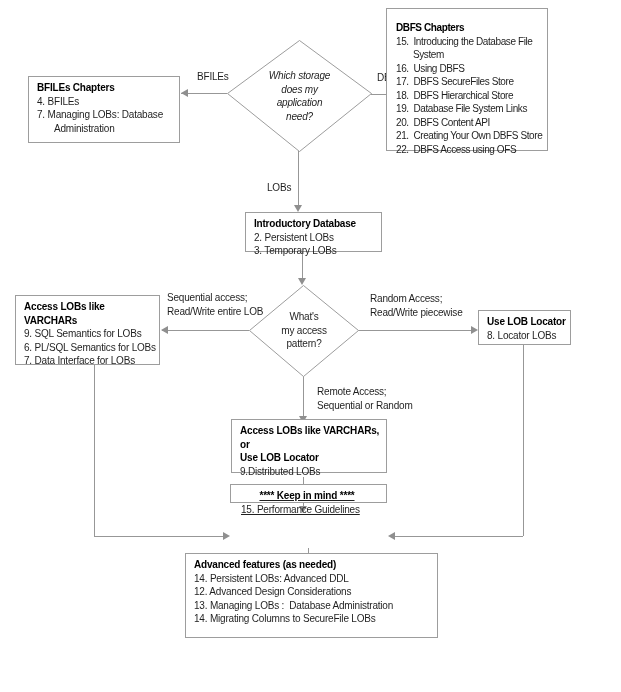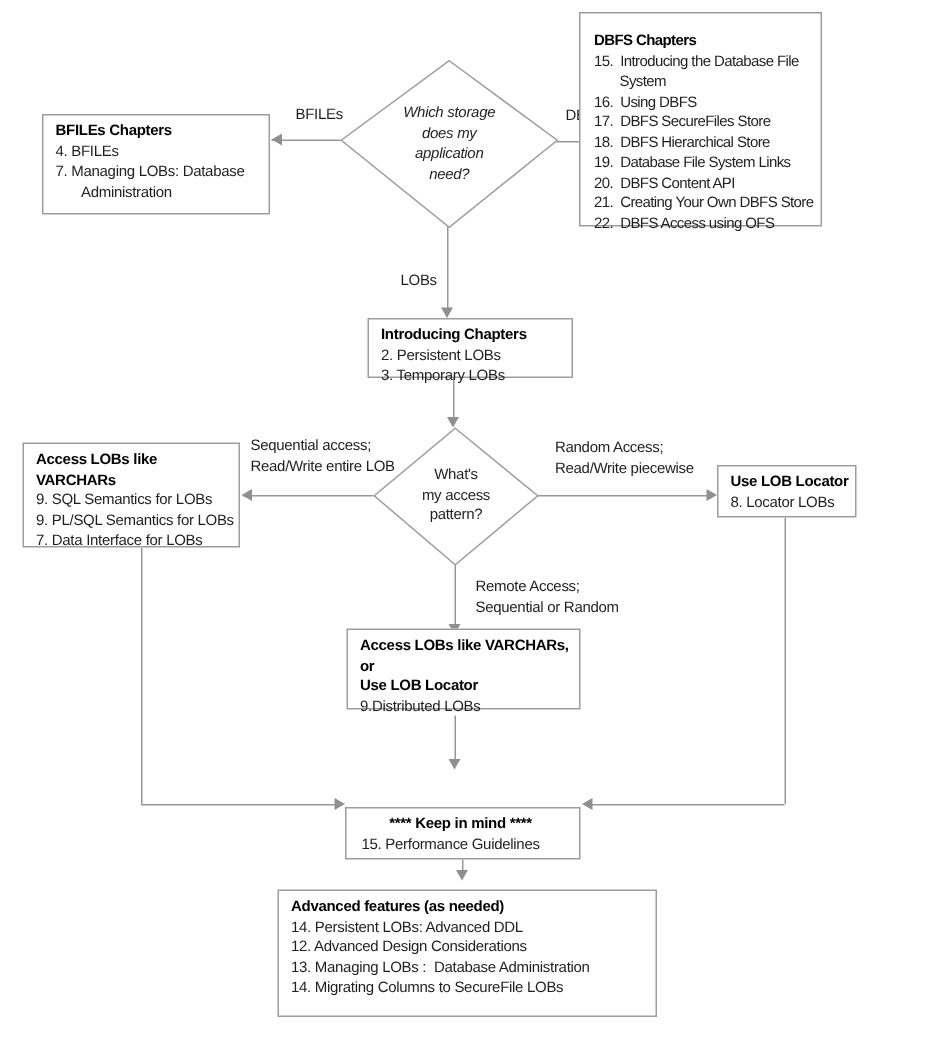--- a/index.html
+++ b/index.html
@@ -93,49 +93,49 @@
     <div class="item">16.  Using DBFS</div>
     <div class="item">17.  DBFS SecureFiles Store</div>
     <div class="item">18.  DBFS Hierarchical Store</div>
     <div class="item">19.  Database File System Links</div>
     <div class="item">20.  DBFS Content API</div>
     <div class="item">21.  Creating Your Own DBFS Store</div>
     <div class="item">22.  DBFS Access using OFS</div>
   </div>
 
   <div class="box" style="left:245px; top:212px; width:137px; height:40px;">
-    <div class="title">Introducing Chapters</div>
+    <div class="title">Introductory Database</div>
     <div class="item">2. Persistent LOBs</div>
     <div class="item">3. Temporary LOBs</div>
   </div>
 
   <div class="box" style="left:15px; top:295px; width:145px; height:70px;">
     <div class="title">Access LOBs like VARCHARs</div>
     <div class="item">9. SQL Semantics for LOBs</div>
-    <div class="item">9. PL/SQL Semantics for LOBs</div>
+    <div class="item">6. PL/SQL Semantics for LOBs</div>
     <div class="item">7. Data Interface for LOBs</div>
   </div>
 
   <div class="box" style="left:478px; top:310px; width:93px; height:35px;">
     <div class="title">Use LOB Locator</div>
     <div class="item">8. Locator LOBs</div>
   </div>
 
   <div class="box" style="left:231px; top:419px; width:156px; height:54px;">
     <div class="title">Access LOBs like VARCHARs, or
 Use LOB Locator</div>
     <div class="item">9.Distributed LOBs</div>
   </div>
 
-  <div class="box keep-box" style="left:230px; top:538px; width:157px; height:35px;">
+  <div class="box keep-box" style="left:230px; top:484px; width:157px; height:19px;text-decoration:underline;">
     <div class="title">**** Keep in mind ****</div>
     <div class="item">15. Performance Guidelines</div>
   </div>
 
-  <div class="box" style="left:185px; top:593px; width:253px; height:85px;">
+  <div class="box" style="left:185px; top:553px; width:253px; height:85px;">
     <div class="title">Advanced features (as needed)</div>
     <div class="item">14. Persistent LOBs: Advanced DDL</div>
     <div class="item">12. Advanced Design Considerations</div>
     <div class="item">13. Managing LOBs :  Database Administration</div>
     <div class="item">14. Migrating Columns to SecureFile LOBs</div>
   </div>
 
 </div>
 
 </body></html>

